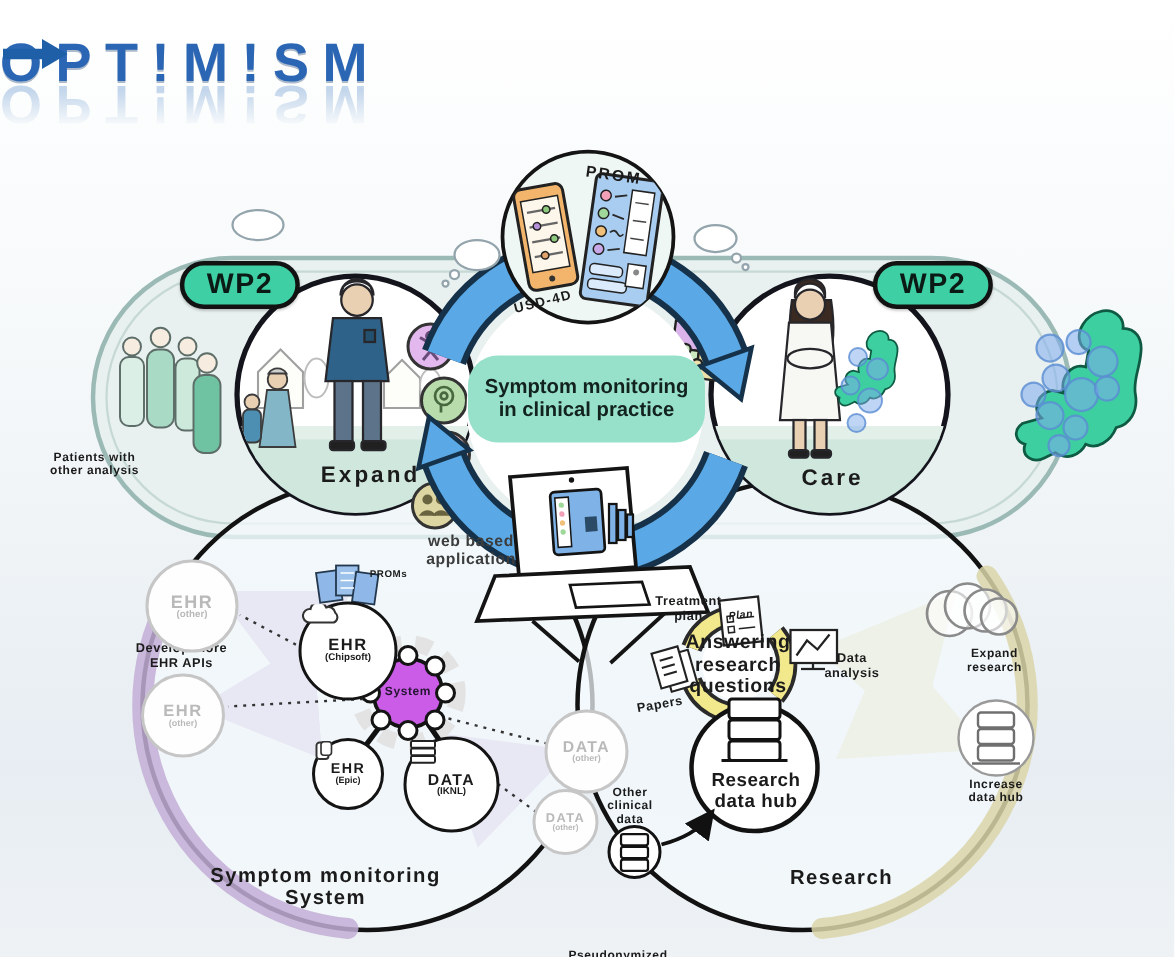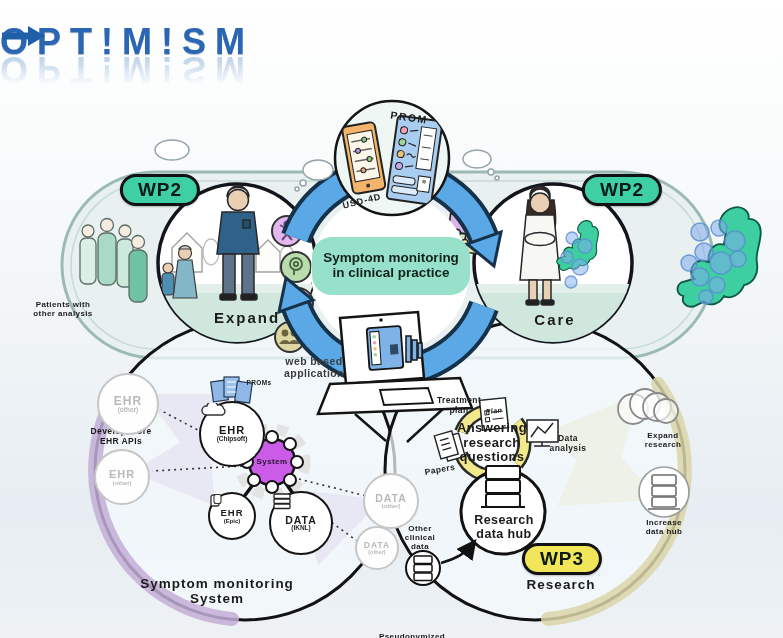--- a/index.html
+++ b/index.html
@@ -467,21 +467,20 @@
         <line x1="2" y1="12" x2="30" y2="12" stroke="#1e5fa8" stroke-width="7"></line>
         <polygon points="28,2 45,12 28,22" fill="#1e5fa8"></polygon>
       </svg>
     </span>
     <span class="title-reflection">OPT!M!SM</span>
   </div>
 
 
   <div class="badge" style="left:160px;top:190px;background:#3ed0a4;">WP2</div>
   <div class="badge" style="left:622px;top:190px;background:#3ed0a4;">WP2</div>
-  <div class="badge" style="left:562px;top:559px;background:#f1e65a;">WP3</div>
 
   <div class="lbl" style="left:247px;top:318px;font-size:15px;letter-spacing:2px;">Expand</div>
   <div class="lbl" style="left:555px;top:320px;font-size:15px;letter-spacing:2px;">Care</div>
 
   <div class="bubble" style="left:391px;top:266px;width:158px;height:58px;border-radius:20px;background:#97e0c9;font-size:13.5px;color:#12221d;">Symptom monitoring
 in clinical practice</div>
 
   <div class="lbl" style="left:409px;top:118px;font-size:10.5px;letter-spacing:1.5px;transform:translate(-50%,-50%) rotate(8deg);">PROM</div>
   <div class="lbl" style="left:362px;top:201px;font-size:9px;letter-spacing:1px;transform:translate(-50%,-50%) rotate(-14deg);">USD-4D</div>
   <div class="lbl" style="left:314px;top:368px;font-size:10.5px;color:#3c3c3c;">web based

